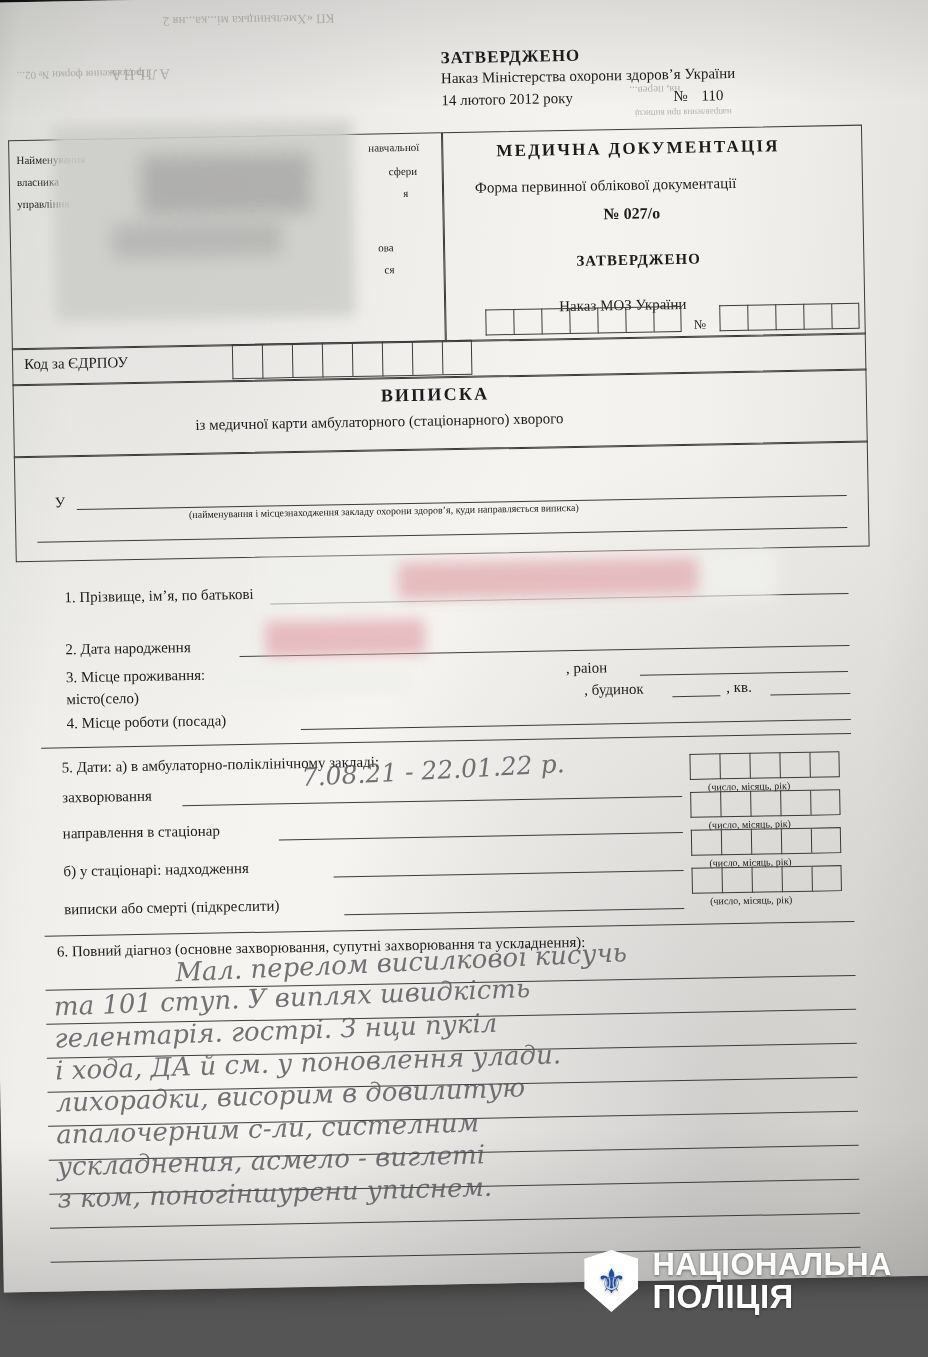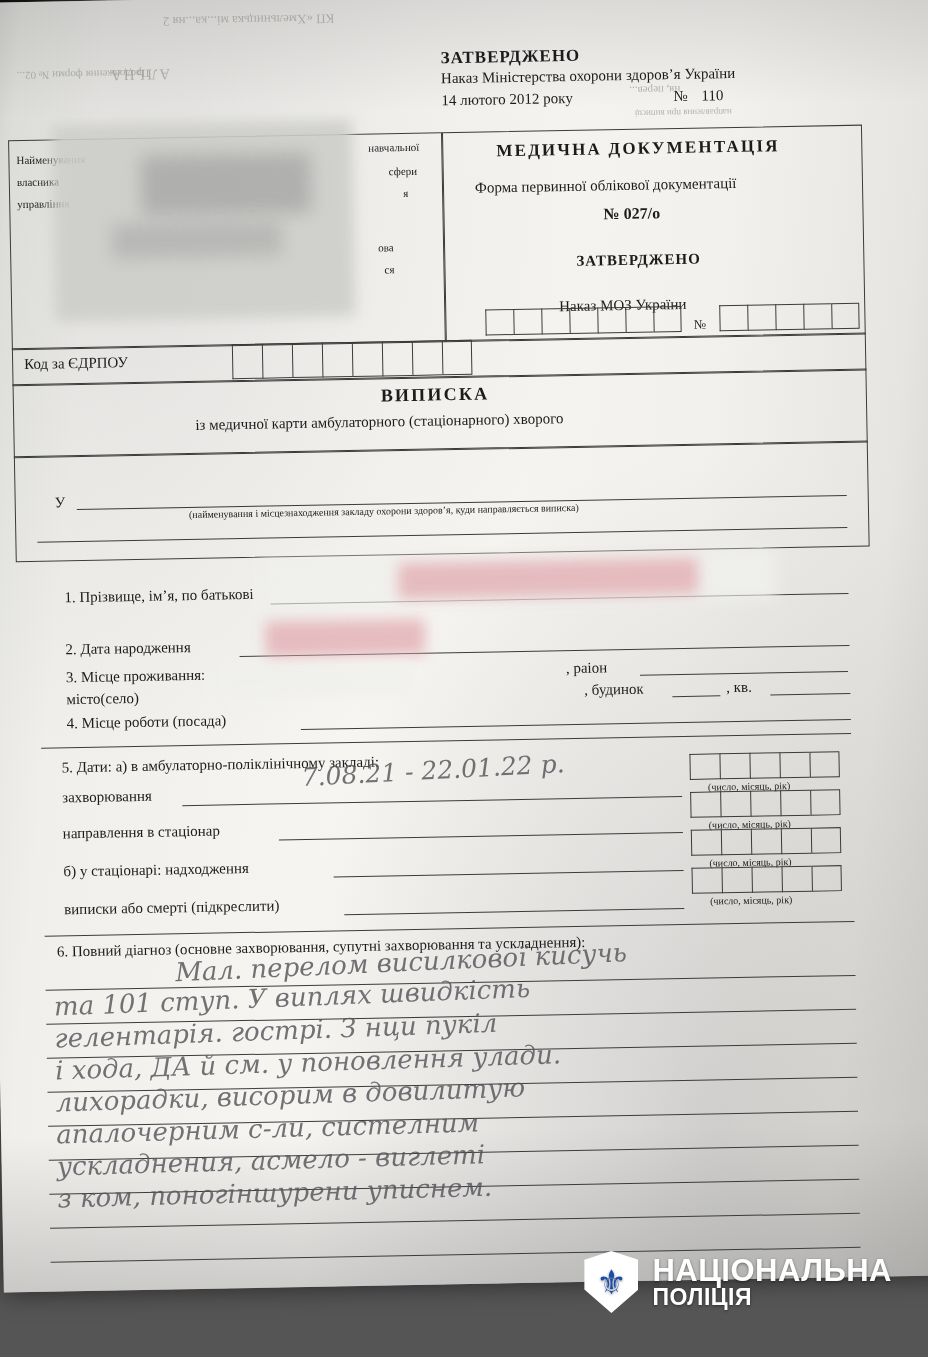--- a/index.html
+++ b/index.html
@@ -122,21 +122,21 @@
     display:flex; align-items:center; justify-content:center;
   }
   .wm-badge span {
     color: #1b4ea8;
     font-size: 34px;
     line-height: 1;
     font-family: "DejaVu Sans", sans-serif;
   }
   .wm-text { line-height: 1.0; }
   .wm-text .l1 { font-size: 31px; font-weight: bold; letter-spacing: .5px; }
-  .wm-text .l2 { font-size: 23px; font-weight: bold; letter-spacing: .5px; }
+  .wm-text .l2 { font-size: 33px; font-weight: bold; letter-spacing: .5px; }
 </style>
 </head>
 <body>
 
 <div id="page">
   <div class="bg-dark"></div>
 
   <div class="sheet">
     <div class="sheet-shade"></div>
   </div>

